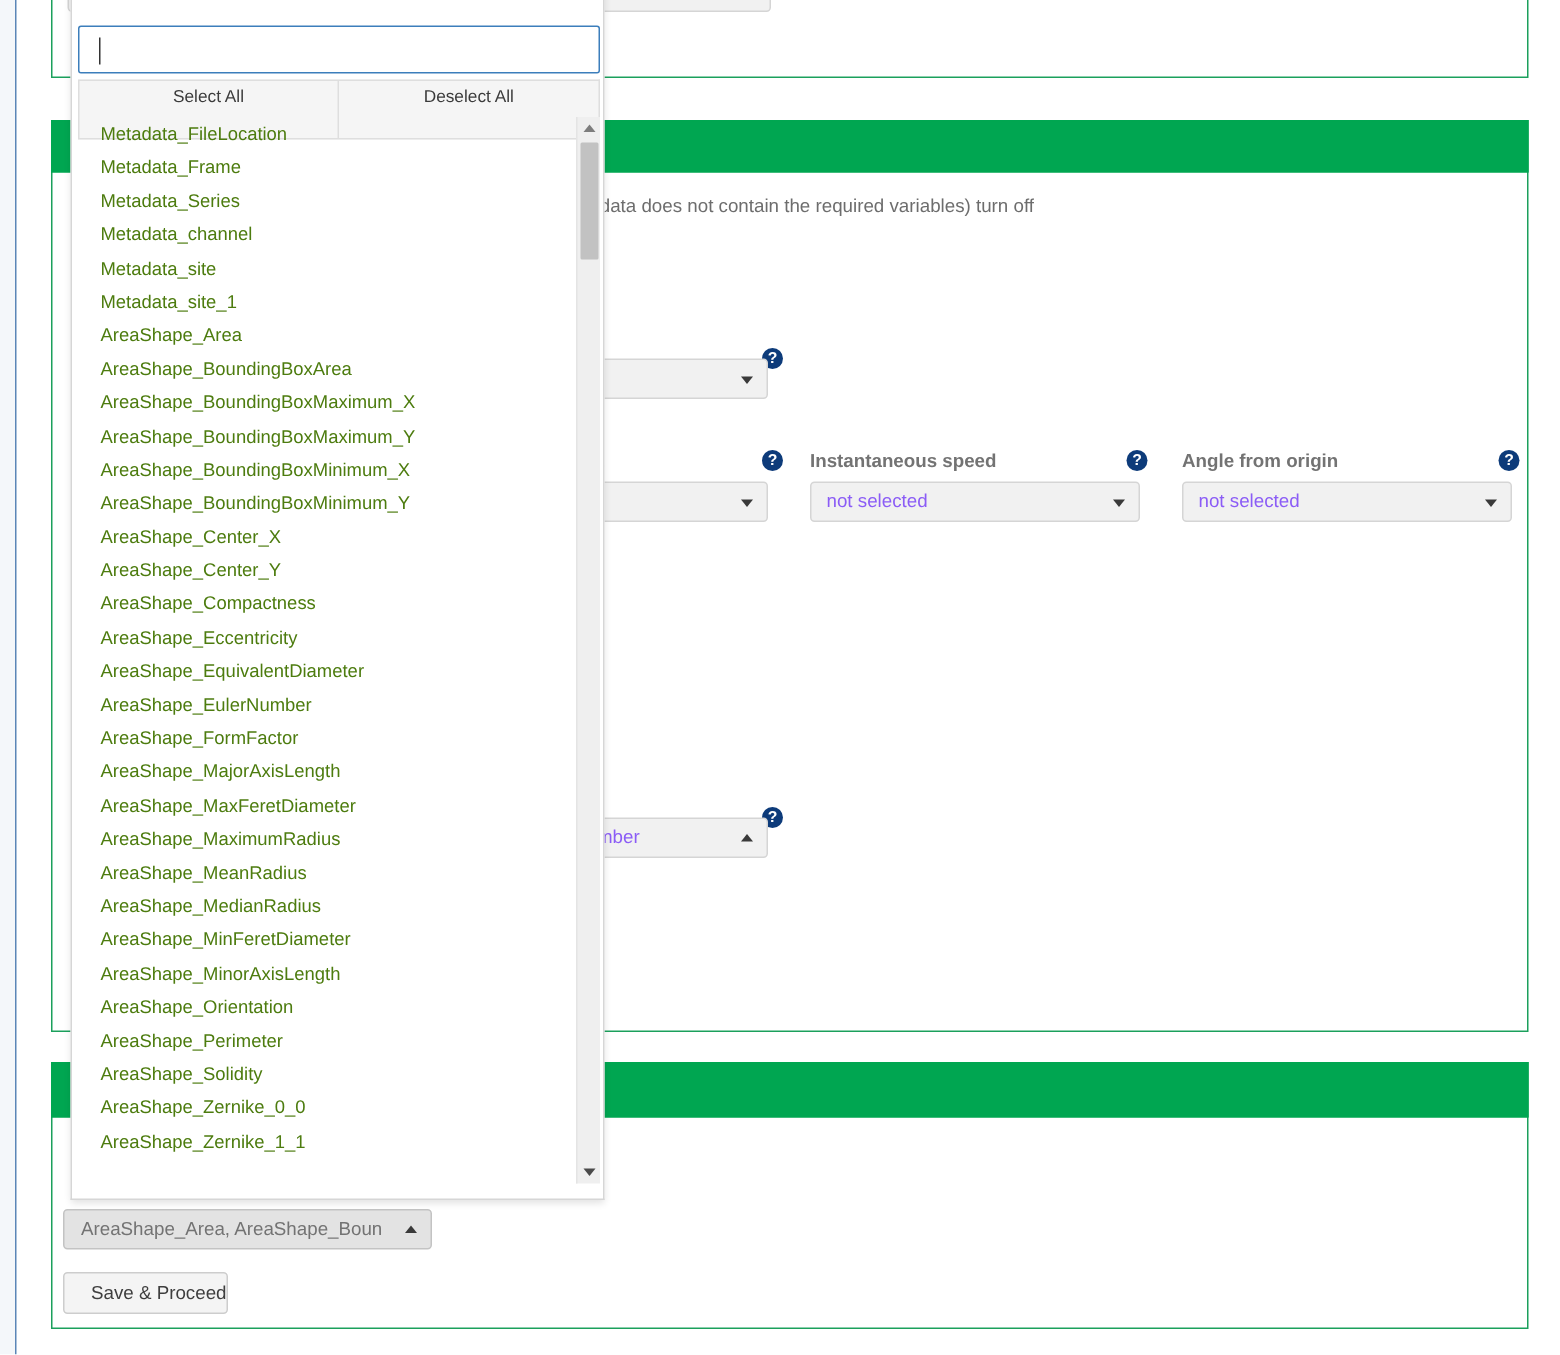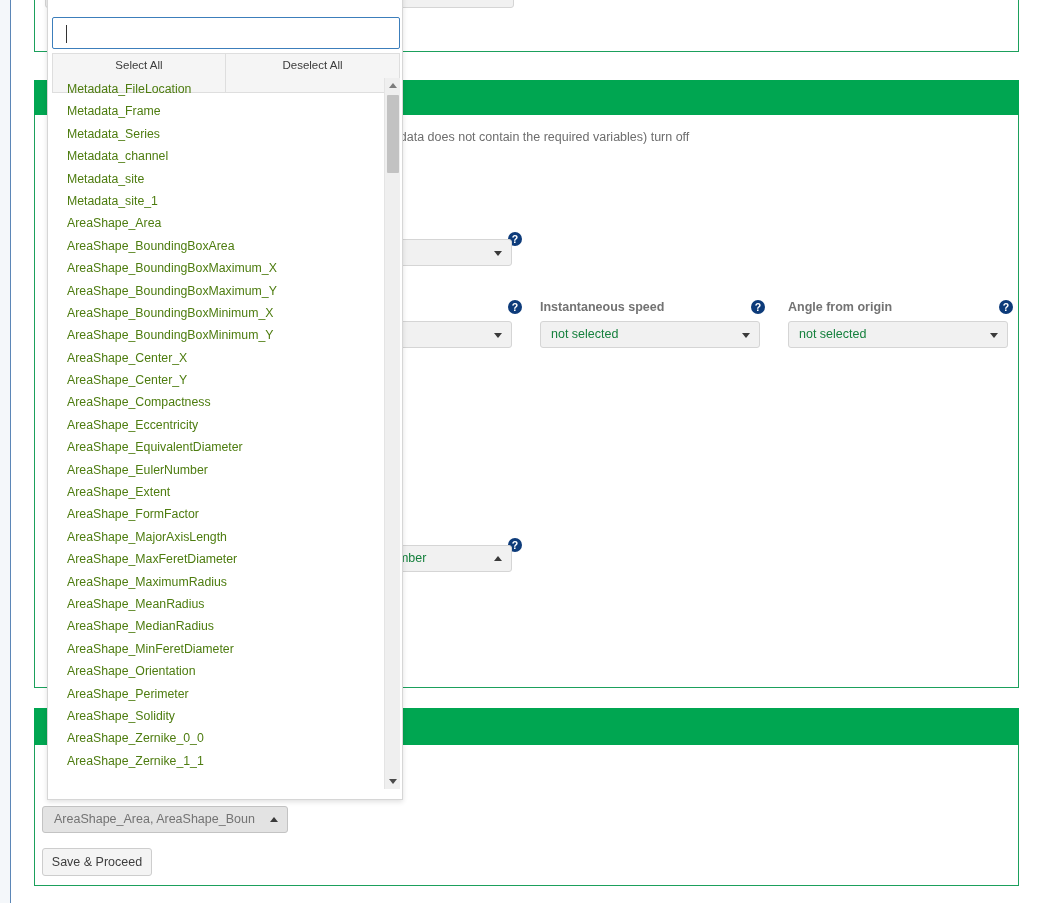--- a/index.html
+++ b/index.html
@@ -78,21 +78,21 @@
     font-family: "Liberation Sans", sans-serif;
     top: 0;
   }
   .sel {
     position: relative;
     height: 27px;
     background: #f1f1f1;
     border: 1px solid #d5d5d5;
     border-radius: 3px;
     font-size: 12.5px;
-    color: #15803d;
+    color: #8b5cf6;
     line-height: 25px;
     padding: 0 22px 0 10px;
     white-space: nowrap;
     overflow: hidden;
   }
   .caret-down, .caret-up {
     position: absolute;
     right: 9px; top: 11px;
     width: 0; height: 0;
     border-left: 4.5px solid transparent;
@@ -138,21 +138,21 @@
   .btn-save {
     position: absolute;
     left: 42px; top: 848px;
     width: 110px; height: 28px;
     background: #f4f4f4;
     border: 1px solid #cdcdcd;
     border-radius: 3px;
     font-size: 12.5px;
     color: #3e3e3e;
     line-height: 26px;
-    text-align: center;
+    text-align: right;
   }
 
   
   #dropdown {
     position: absolute;
     left: 47px; top: -8px;
     width: 356px; height: 808px;
     background: #ffffff;
     border: 1px solid #d6d6d6;
     border-top: none;
@@ -336,28 +336,28 @@
         <div class="dd-item"><span>AreaShape_BoundingBoxMaximum_X</span></div>
         <div class="dd-item"><span>AreaShape_BoundingBoxMaximum_Y</span></div>
         <div class="dd-item"><span>AreaShape_BoundingBoxMinimum_X</span></div>
         <div class="dd-item"><span>AreaShape_BoundingBoxMinimum_Y</span></div>
         <div class="dd-item"><span>AreaShape_Center_X</span></div>
         <div class="dd-item"><span>AreaShape_Center_Y</span></div>
         <div class="dd-item"><span>AreaShape_Compactness</span></div>
         <div class="dd-item"><span>AreaShape_Eccentricity</span></div>
         <div class="dd-item"><span>AreaShape_EquivalentDiameter</span></div>
         <div class="dd-item"><span>AreaShape_EulerNumber</span></div>
-        <div class="dd-item"><span>AreaShape_Extent</span></div>
         <div class="dd-item"><span>AreaShape_FormFactor</span></div>
         <div class="dd-item"><span>AreaShape_MajorAxisLength</span></div>
         <div class="dd-item"><span>AreaShape_MaxFeretDiameter</span></div>
         <div class="dd-item"><span>AreaShape_MaximumRadius</span></div>
         <div class="dd-item"><span>AreaShape_MeanRadius</span></div>
         <div class="dd-item"><span>AreaShape_MedianRadius</span></div>
         <div class="dd-item"><span>AreaShape_MinFeretDiameter</span></div>
+        <div class="dd-item"><span>AreaShape_MinorAxisLength</span></div>
         <div class="dd-item"><span>AreaShape_Orientation</span></div>
         <div class="dd-item"><span>AreaShape_Perimeter</span></div>
         <div class="dd-item"><span>AreaShape_Solidity</span></div>
         <div class="dd-item"><span>AreaShape_Zernike_0_0</span></div>
         <div class="dd-item"><span>AreaShape_Zernike_1_1</span></div>
       </div>
 
     <div id="dd-sb">
       <div id="dd-sb-up">
         <span class="sb-arrow"></span>

